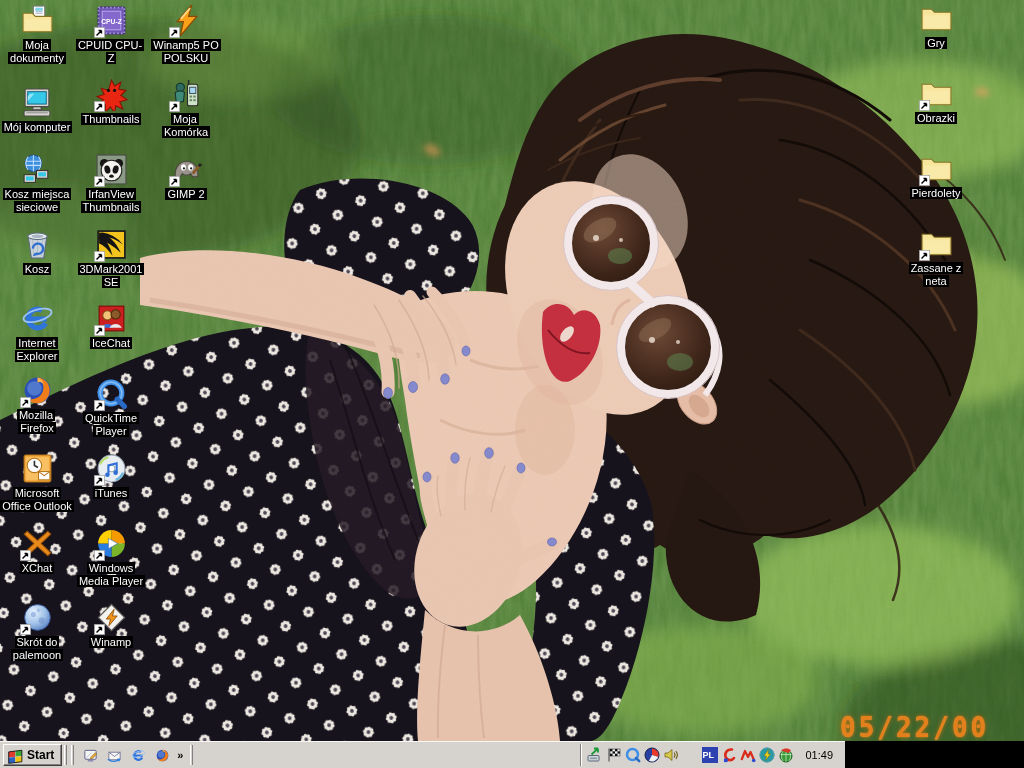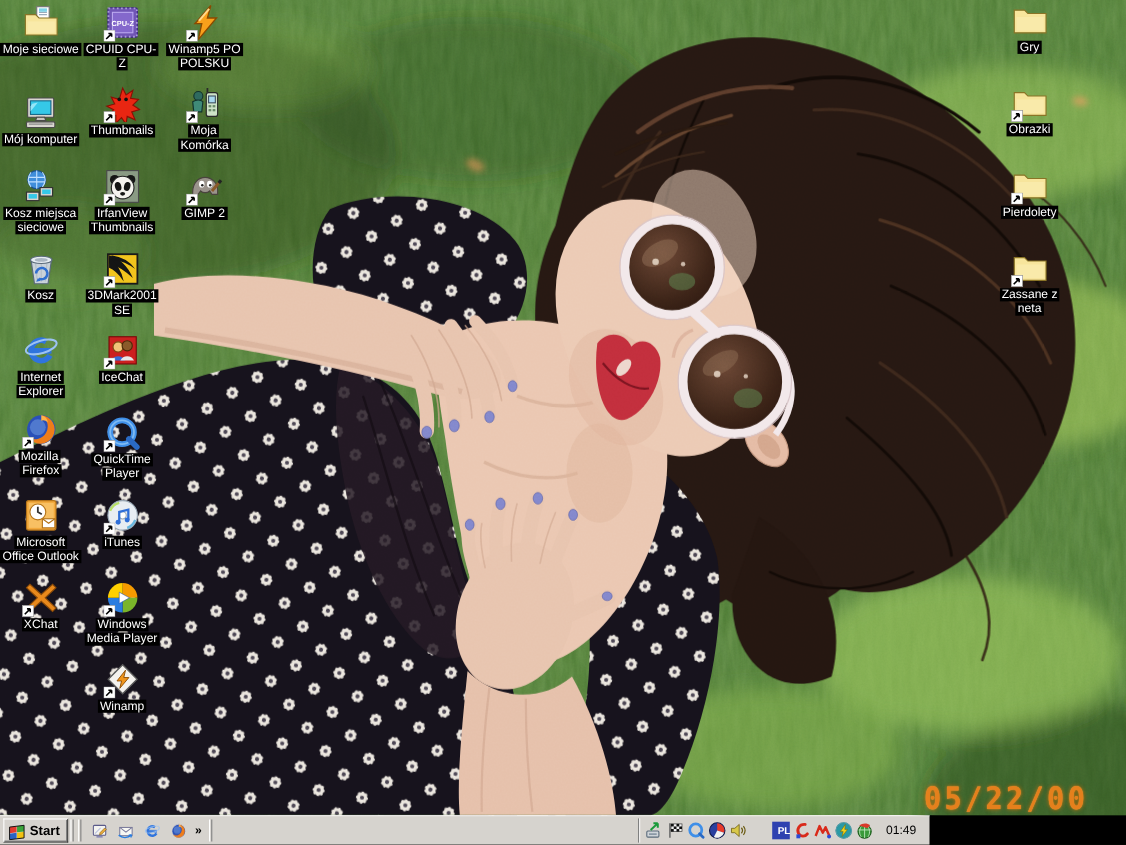--- a/index.html
+++ b/index.html
@@ -28,21 +28,21 @@
   .grip{width:3px;height:20px;margin:0 2px;border-left:1px solid #fff;border-right:1px solid #808080;}
   .ql{display:flex;align-items:center;gap:2px;padding:0 3px;}
   .qbtn{width:22px;height:21px;display:flex;align-items:center;justify-content:center;background:transparent;border:none;cursor:pointer;padding:0;}
   .qbtn svg{width:15px;height:15px;}
   .chev{font:bold 11px "Liberation Sans",sans-serif;color:#000;padding:0 2px;cursor:pointer;}
   .tb-space{flex:1;}
   .traydiv{width:2px;height:22px;border-left:1px solid #808080;border-right:1px solid #fff;margin-right:5px;}
   .tray{display:flex;align-items:center;gap:3px;padding-right:4px;}
   .tico{width:16px;height:16px;display:block;cursor:pointer;}
   .lang{width:16px;height:16px;background:#2e41b0;color:#fff;font:bold 9px/16px "Liberation Sans",sans-serif;
-    text-align:right;display:block;cursor:pointer;margin-left:20px;}
+    text-align:left;display:block;cursor:pointer;margin-left:20px;}
   .clock{font:11px "Liberation Sans",sans-serif;color:#000;margin:0 6px 0 8px;}
 </style>
 </head>
 <body>
 
 <svg style="position:absolute;width:0;height:0" aria-hidden="true">
 <defs>
   <radialGradient id="gMoon" cx="0.35" cy="0.3" r="0.9">
     <stop offset="0" stop-color="#e9f3fd"></stop>
         <stop offset="0.5" stop-color="#9fc0e8"></stop>
@@ -453,21 +453,21 @@
     </svg>
 
     <div class="datestamp">05/22/00</div>
 
     <div class="di" style="left:0px;top:4px">
       <div class="ig">
           <svg class="main">
             <use href="#i-folderdocs"></use>
           </svg>
         </div>
-      <div class="lb"><span>Moje sieciowe</span></div>
+      <div class="lb"><span>Moja dokumenty</span></div>
     </div>
     <div class="di" style="left:74px;top:4px">
       <div class="ig">
           <svg class="main">
             <use href="#i-cpuz"></use>
           </svg>
           <svg class="sc">
             <use href="#i-arrow"></use>
           </svg>
         </div>
@@ -637,20 +637,31 @@
     <div class="di" style="left:74px;top:527px">
       <div class="ig">
           <svg class="main">
             <use href="#i-wmp"></use>
           </svg>
           <svg class="sc">
             <use href="#i-arrow"></use>
           </svg>
         </div>
       <div class="lb"><span>Windows Media Player</span></div>
+    </div>
+    <div class="di" style="left:0px;top:601px">
+      <div class="ig">
+          <svg class="main">
+            <use href="#i-moon"></use>
+          </svg>
+          <svg class="sc">
+            <use href="#i-arrow"></use>
+          </svg>
+        </div>
+      <div class="lb"><span>Skrót do palemoon</span></div>
     </div>
     <div class="di" style="left:74px;top:601px">
       <div class="ig">
           <svg class="main">
             <use href="#i-winamp"></use>
           </svg>
           <svg class="sc">
             <use href="#i-arrow"></use>
           </svg>
         </div>

